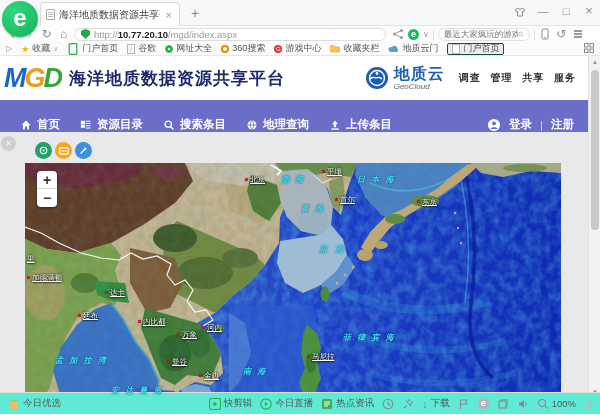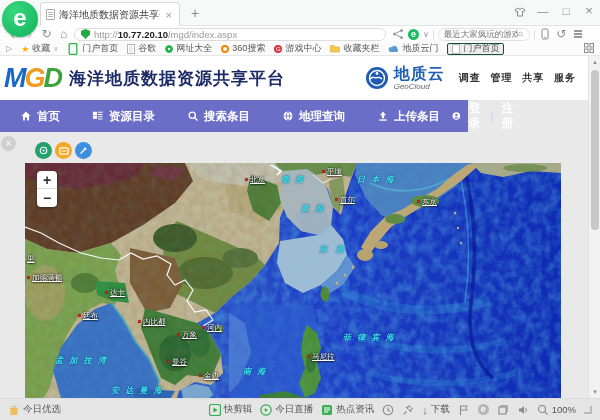--- a/index.html
+++ b/index.html
@@ -58,21 +58,21 @@
   .mgd { font-size:27px; font-weight:bold; letter-spacing:-2px; margin-left:4px; font-style:italic;}
   .mgd .m{color:#1668c8}.mgd .g{color:#f09c1e}.mgd .d{color:#3ca43c}
   .sitetitle { font-size:17px; font-weight:bold; color:#1c2a66; margin-left:8px; letter-spacing:1px;}
   .gc { margin-left:auto; display:flex; align-items:center; }
   .gc-icon { width:24px; height:24px; flex:none;}
   .gc-names { margin-left:5px; line-height:1;}
   .gc-name { font-size:16px; font-weight:bold; color:#2160b4; letter-spacing:1px;}
   .gc-latin { font-size:8px; color:#666; font-style:italic; margin-top:1px;}
   .gc-tagline { font-size:10px; color:#333; font-weight:bold; margin:0 12px 0 14px; letter-spacing:1px; word-spacing:6px; white-space:nowrap;}
 
-  .mainnav { position:absolute; top:44px; left:0; width:468px; height:32px; background:#6a6ec6; display:flex; align-items:center; color:#fff;gap:12px;}
+  .mainnav { position:absolute; top:44px; left:0; width:588px; height:32px; background:#6a6ec6; display:flex; align-items:flex-end; color:#fff;}
   .navitem { display:flex; align-items:center; gap:5px; font-size:11.5px; font-weight:bold; margin-left:20px; white-space:nowrap;}
   .navitem svg { display:block;}
   .authbox { margin-left:auto; display:flex; align-items:center; gap:8px; margin-right:14px; font-size:11.5px; font-weight:bold;}
   .auth-div { color:#cfd1ef; font-weight:normal;}
 
   
   .content { position:absolute; top:76px; left:0; width:588px; height:266px; background:#e9e9e9;}
   .panel-close { position:absolute; left:1px; top:4px; width:15px; height:15px; border-radius:50%; background:#cfcfcf;
     color:#fff; font-size:10px; text-align:center; line-height:15px;}
   .tool-circle { position:absolute; top:10px; width:17px; height:17px; border-radius:50%; display:flex; align-items:center; justify-content:center;}
@@ -90,21 +90,21 @@
   .mcity.nodot:before{ display:none;}
   .msea { font-size:8px; font-weight:bold; color:#3ae2ec; letter-spacing:2px; text-shadow:0 0 2px rgba(0,40,90,.9); font-style:italic;}
 
   
   .scrollbar { position:absolute; right:0; top:0; width:12px; height:342px; background:#f2f2f2; border-left:1px solid #e2e2e2;}
   .sb-arrow { position:absolute; left:0; width:12px; height:12px; color:#8f8f8f; font-size:7px; text-align:center; line-height:12px;}
   .sb-up{ top:0;} .sb-down{ bottom:0;}
   .sb-thumb { position:absolute; left:2px; top:14px; width:8px; height:160px; background:#c8c8c8; border-radius:4px;}
 
   
-  .statusbar { position:absolute; bottom:0; left:0; right:0; height:22px; background:#e5e5e5; border-top:1px solid #ddd;
+  .statusbar { position:absolute; bottom:6px; left:0; right:0; height:22px; background:#5eead4; border-top:1px solid #ddd;
     display:flex; align-items:center; padding:0 8px; gap:8px; font-size:9.5px; color:#555;}
   .sb-item { display:flex; align-items:center; gap:3px; white-space:nowrap;}
   .sb-spacer { flex:1;}
   .g-ico { width:12px; height:12px; display:block;}
   .resize-grip { width:8px; height:8px; border-right:2px solid #bbb; border-bottom:2px solid #bbb; }
 </style>
 </head>
 <body>
 
 <div class="browser">

